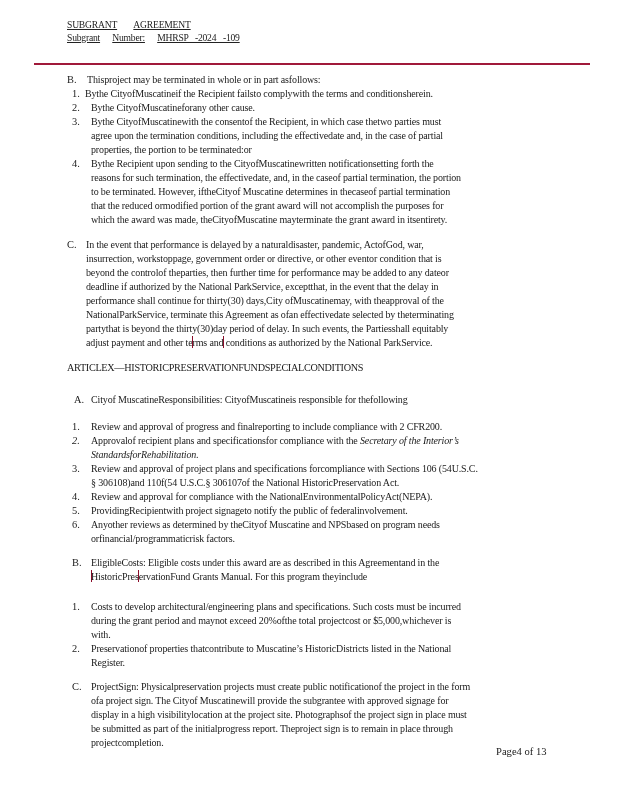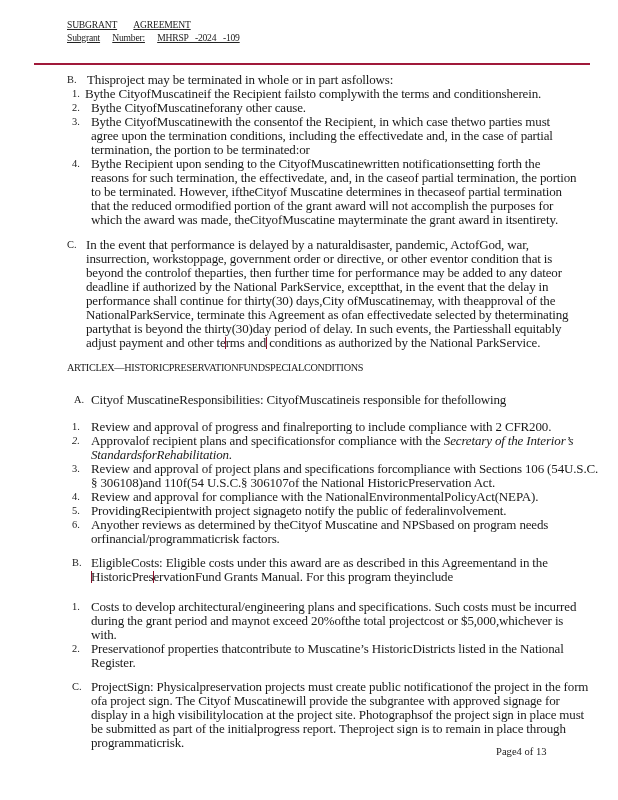--- a/index.html
+++ b/index.html
@@ -2,21 +2,21 @@
 <html><head>
 <meta charset="utf-8">
 <style>
   html, body { margin: 0; padding: 0; background: #ffffff; }
   body { width: 618px; height: 800px; position: relative; overflow: hidden;
          font-family: "Liberation Serif", "DejaVu Serif", serif; color: #1a1a1a; }
   .hdr { position: absolute; left: 67px; top: 19px; font-size: 9.6px; line-height: 12.5px; color: #222; letter-spacing: -0.2px; }
   .hdr .row span { margin-right: 10px; text-decoration: underline; }
   .divider { position: absolute; left: 34px; top: 63px; width: 556px; height: 1.5px; background: #a0193a; }
   .body { position: absolute; left: 0; top: 0; width: 618px; }
-  .p { position: absolute; font-size: 13px; line-height: 13.5px; letter-spacing: -0.15px; white-space: nowrap; }
+  .p { position: absolute; font-size: 10px; line-height: 13.5px; letter-spacing: -0.15px; white-space: nowrap; }
   .lbl { position: absolute; font-size: 10.4px; line-height: 13.5px; }
   .it { font-style: italic; }
   .heading { position: absolute; left: 67px; top: 362px; font-size: 10.2px; letter-spacing: -0.3px; }
   .cursor { display: inline-block; width: 1px; height: 12px; background: #8b0d2a; vertical-align: -2px; margin: 0 -0.5px; }
   .footer { position: absolute; left: 496px; top: 746px; font-size: 10.6px; }
 </style>
 </head>
 <body>
 
 <div class="hdr">
@@ -39,21 +39,21 @@
 
   <span class="lbl" style="left:72px;top:87px">1.</span>
   <span class="p" style="left:85px;top:87px">Bythe CityofMuscatineif the Recipient failsto complywith the terms and conditionsherein.</span>
 
   <span class="lbl" style="left:72px;top:101px">2.</span>
   <span class="p" style="left:91px;top:101px">Bythe CityofMuscatineforany other cause.</span>
 
   <span class="lbl" style="left:72px;top:115px">3.</span>
   <span class="p" style="left:91px;top:115px">Bythe CityofMuscatinewith  the consentof the Recipient, in which case thetwo parties must</span>
   <span class="p" style="left:91px;top:129px">agree upon the termination conditions, including the effectivedate and, in the case of partial</span>
-  <span class="p" style="left:91px;top:143px">termination, the portion to be terminated:or</span>
+  <span class="p" style="left:91px;top:143px">properties, the portion to be terminated:or</span>
 
   <span class="lbl" style="left:72px;top:157px">4.</span>
   <span class="p" style="left:91px;top:157px">Bythe Recipient upon sending to the CityofMuscatinewritten  notificationsetting forth the</span>
   <span class="p" style="left:91px;top:171px">reasons for such termination, the effectivedate,  and, in the caseof partial termination, the portion</span>
   <span class="p" style="left:91px;top:185px">to be terminated.  However, iftheCityof Muscatine   determines  in thecaseof partial termination</span>
   <span class="p" style="left:91px;top:199px">that the reduced  ormodified portion of the grant award  will not accomplish the purposes  for</span>
   <span class="p" style="left:91px;top:213px">which the award  was made,  theCityofMuscatine  mayterminate the grant award  in itsentirety.</span>
 
   <span class="lbl" style="left:67px;top:238px">C.</span>
   <span class="p" style="left:86px;top:238px">In the event  that performance is delayed by a naturaldisaster,  pandemic,  ActofGod, war,</span>
@@ -104,16 +104,16 @@
 
   <span class="lbl" style="left:72px;top:642px">2.</span>
   <span class="p" style="left:91px;top:642px">Preservationof  properties  thatcontribute to Muscatine’s HistoricDistricts listed in the National</span>
   <span class="p" style="left:91px;top:656px">Register.</span>
 
   <span class="lbl" style="left:72px;top:680px">C.</span>
   <span class="p" style="left:91px;top:680px">ProjectSign: Physicalpreservation projects must  create public notificationof the project in the form</span>
   <span class="p" style="left:91px;top:694px">ofa project sign.  The Cityof Muscatinewill  provide the subgrantee   with approved signage for</span>
   <span class="p" style="left:91px;top:708px">display in a high visibilitylocation at  the project site.  Photographsof the project sign in place must</span>
   <span class="p" style="left:91px;top:722px">be  submitted  as  part of the initialprogress report.  Theproject sign is to remain in place through</span>
-  <span class="p" style="left:91px;top:736px">programmaticrisk.</span>
+  <span class="p" style="left:91px;top:736px">projectcompletion.</span>
 </div>
 
 <div class="footer">Page4 of 13</div>
 
 </body></html>

